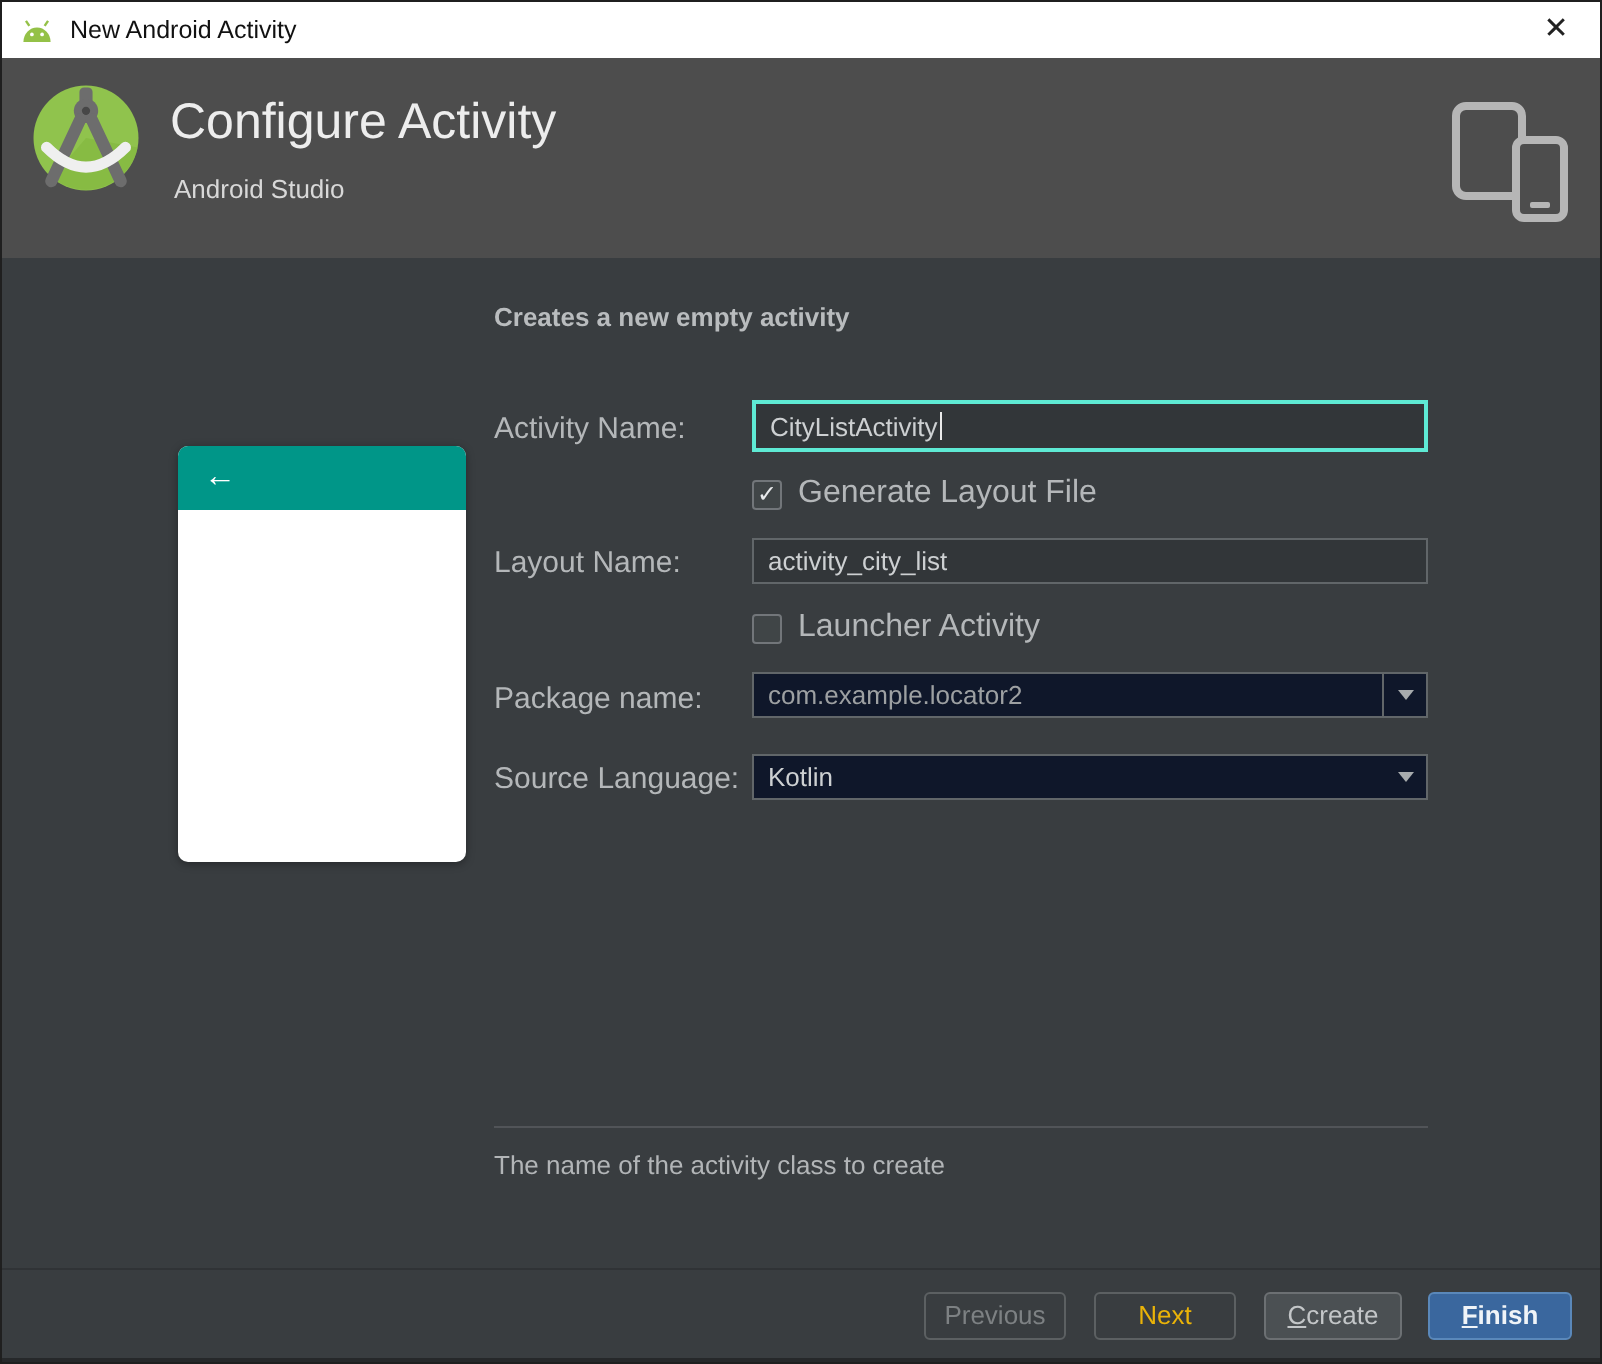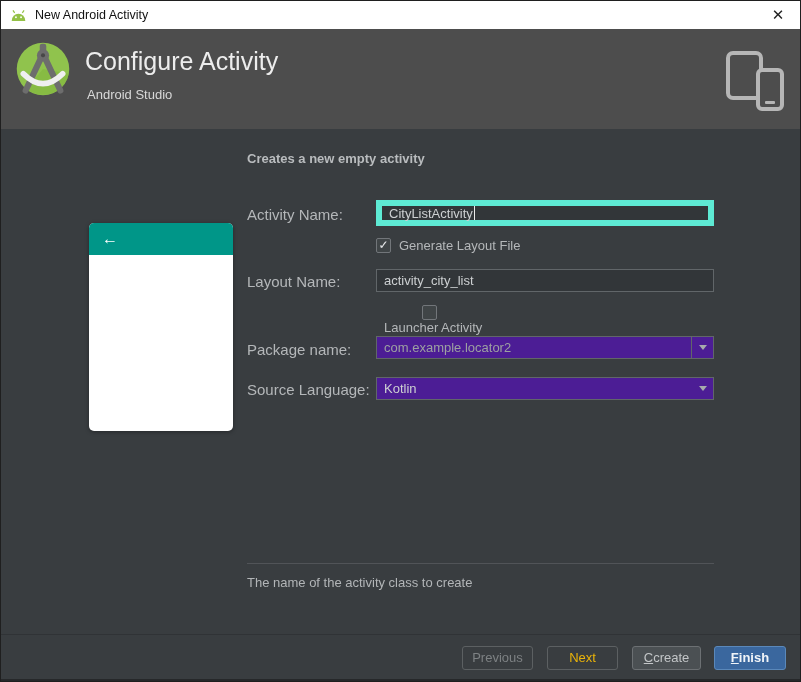--- a/index.html
+++ b/index.html
@@ -24,30 +24,30 @@
   .phone{position:absolute;right:0;bottom:0;width:28px;height:43px;border:4px solid #b6b6b6;border-radius:6px;box-sizing:border-box;background:#4d4d4d;}
   .phone-bar{position:absolute;bottom:3px;left:50%;transform:translateX(-50%);width:10px;height:3px;background:#b6b6b6;border-radius:1px;}
   
   .main-heading{position:absolute;left:246px;top:150px;font-size:13px;font-weight:bold;color:#b9bcbe;}
   .preview-card{position:absolute;left:88px;top:222px;width:144px;height:208px;background:#ffffff;border-radius:5px;box-shadow:0 1px 4px rgba(0,0,0,.35);}
   .preview-header{height:32px;background:#009688;border-radius:5px 5px 0 0;display:flex;align-items:center;padding-left:13px;}
   .back-arrow{color:#ffffff;font-size:16px;font-weight:bold;}
   .form-label{position:absolute;left:246px;font-size:15px;color:#b4b7b9;}
   .text-field{position:absolute;left:375px;width:338px;background:#323639;box-sizing:border-box;
     font-size:13px;color:#cdd0d2;display:flex;align-items:center;padding-left:7px;}
-  .field-activity{top:199px;height:26px;border:6px solid #5eead4;}
+  .field-activity{top:199px;height:26px;border:2px solid #5eead4;}
   .field-layout{top:268px;height:23px;border:1px solid #616669;}
   .caret{display:inline-block;width:1px;height:14px;background:#eaeaea;margin-left:1px;}
   .check-row{position:absolute;left:375px;display:flex;align-items:center;}
   .check-row-generate{top:237px;}
-  .check-row-launcher{top:304px;flex-direction:column;}
+  .check-row-launcher{top:304px;}
   .checkbox{width:15px;height:15px;box-sizing:border-box;border:1px solid #72767a;border-radius:2px;background:#404547;
     font-size:12px;line-height:13px;text-align:center;color:#e8eaec;}
-  .check-label{margin-left:8px;font-size:13px;color:#b4b7b9;text-align:center;}
-  .combo{position:absolute;left:375px;width:338px;height:23px;background:#4c1d95;box-sizing:border-box;
+  .check-label{margin-left:8px;font-size:16px;color:#b4b7b9;text-align:center;}
+  .combo{position:absolute;left:375px;width:338px;height:23px;background:#0f172a;box-sizing:border-box;
     border:1px solid #616669;font-size:13px;display:flex;align-items:center;padding-left:7px;text-align:center;}
   .combo-package{top:335px;color:#9da0a2;}
   .combo-language{top:376px;color:#cdd0d2;}
   .combo-arrow-btn{position:absolute;right:0;top:0;bottom:0;width:21px;display:flex;align-items:center;justify-content:center;}
   .combo-arrow-btn.separated{border-left:1px solid #616669;}
   .triangle-down{width:0;height:0;border-left:4px solid transparent;border-right:4px solid transparent;border-top:5px solid #a7abad;}
   .hint-separator{position:absolute;left:246px;top:562px;width:467px;height:1px;background:#515458;}
   .hint-text{position:absolute;left:246px;top:574px;font-size:13px;color:#b2b5b7;}
   
   .footer-separator{position:absolute;left:0;right:0;top:633px;height:1px;background:#303336;}

